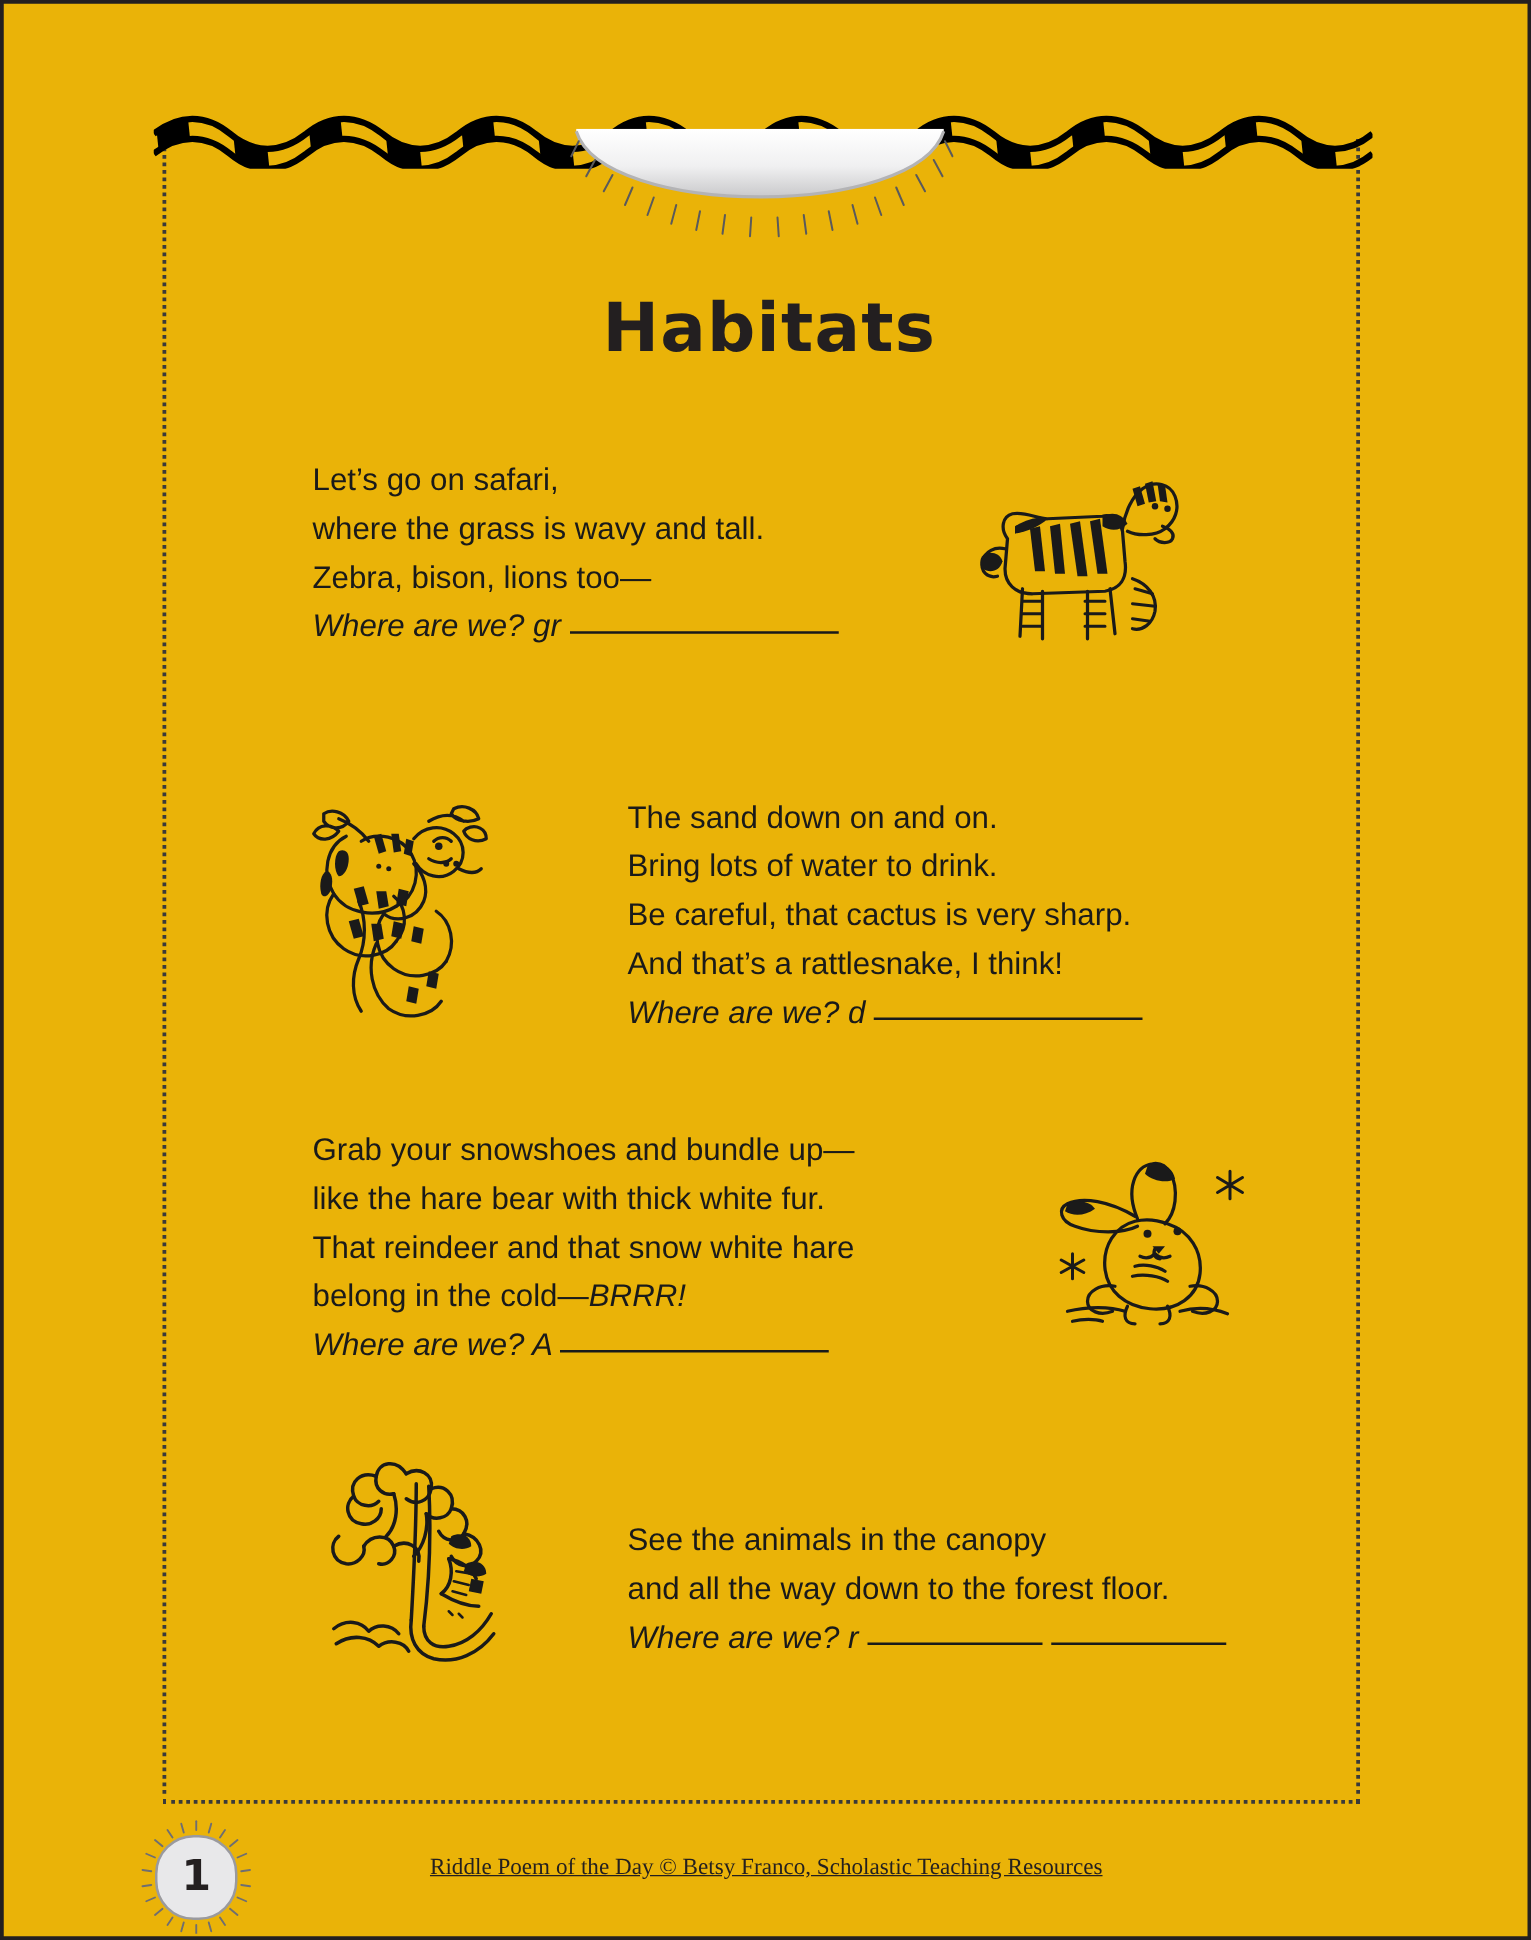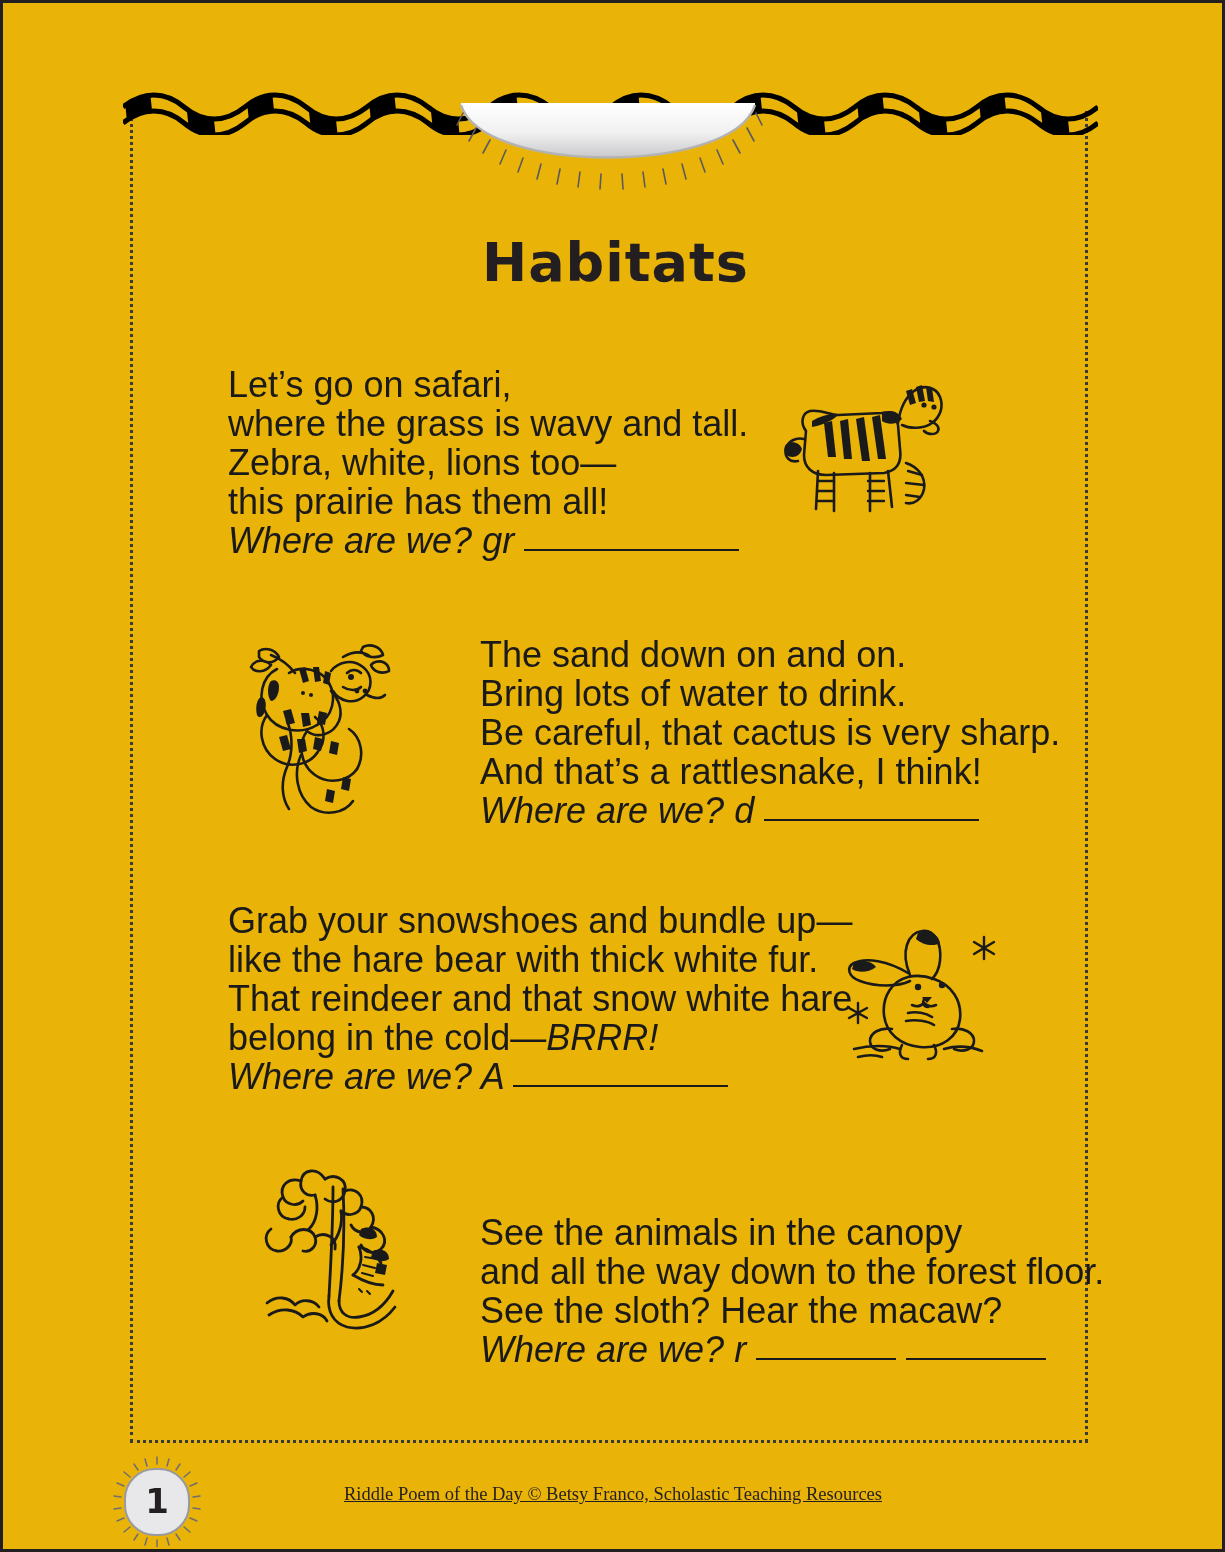--- a/index.html
+++ b/index.html
@@ -79,23 +79,24 @@
     font-weight: bold;
     font-size: 54px;
     letter-spacing: 1px;
     color: #231f20;
   }
 
   
   .stanza {
     position: absolute;
     color: #1a1a1a;
-    font-size: 36px;
+    font-size: 25px;
     line-height: 39px;
     white-space: nowrap;
+    margin-left: 22px;
   }
   .stanza .line { display: block; }
   .stanza .ask {
     font-style: italic;
   }
   .blank {
     display: inline-block;
     border-bottom: 2px solid #1a1a1a;
     vertical-align: baseline;
     position: relative;
@@ -247,22 +248,21 @@
       <line x1="294" y1="25" x2="301" y2="38"></line>
       <line x1="303" y1="10" x2="309" y2="22"></line>
     </g>
   </svg>
 
   <div class="title">Habitats</div>
 
   <div class="stanza" id="stanza-1">
     <span class="line">Let’s go on safari,</span>
     <span class="line">where the grass is wavy and tall.</span>
-    <span class="line">Zebra, white, lions too—</span>
-    <span class="line">this prairie has them all!</span>
+    <span class="line">Zebra, bison, lions too—</span>
     <span class="line ask"><span>Where are we?</span>
       <span>gr</span>
       <span class="blank long"></span></span>
   </div>
 
   <svg class="art" id="art-zebra" viewBox="0 0 175 150">
     <g fill="none" stroke="#1a1a1a" stroke-width="2.6" stroke-linecap="round" stroke-linejoin="round">
       <path d="M28,60 C22,52 24,42 32,40 C42,38 52,44 60,44 L104,42
                C112,40 118,46 120,54 L122,78 C124,92 118,100 106,102
                L48,104 C34,104 26,96 26,84 Z"></path>
@@ -383,21 +383,20 @@
     </g>
     <g stroke="#1a1a1a" stroke-width="2.4" stroke-linecap="round">
       <path d="M148,16 L148,38 M138,21 L158,33 M138,33 L158,21"></path>
       <path d="M22,82 L22,102 M13,87 L31,97 M13,97 L31,87"></path>
     </g>
   </svg>
 
   <div class="stanza" id="stanza-4">
     <span class="line">See the animals in the canopy</span>
     <span class="line">and all the way down to the forest floor.</span>
-    <span class="line">See the sloth? Hear the macaw?</span>
     <span class="line ask"><span>Where are we?</span>
       <span>r</span>
       <span class="blank short"></span>
       <span class="blank short"></span></span>
   </div>
 
   <svg class="art" id="art-tree" viewBox="0 0 172 185">
     <g fill="none" stroke="#1a1a1a" stroke-width="2.8" stroke-linecap="round" stroke-linejoin="round">
       <path d="M70,28 C62,16 48,18 46,30 C44,40 52,46 60,44"></path>
       <path d="M46,30 C34,26 24,34 28,46 C31,54 42,56 48,50"></path>

